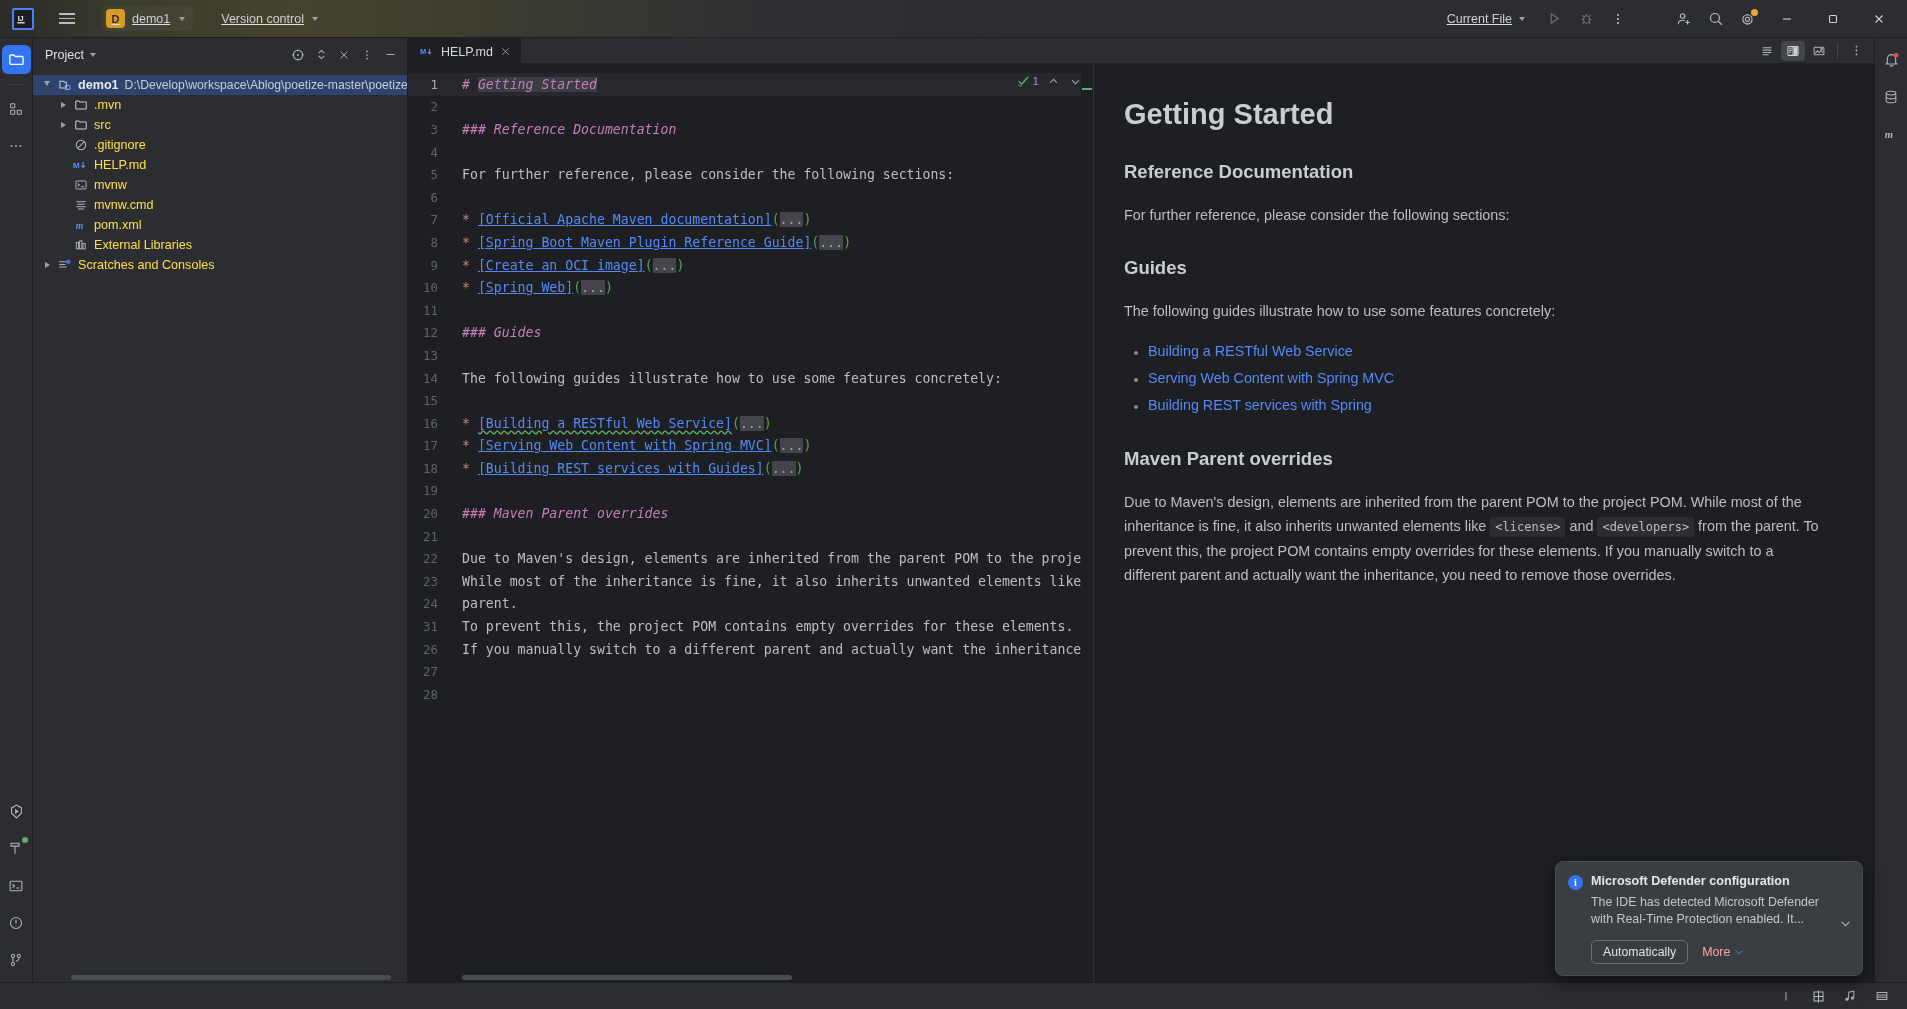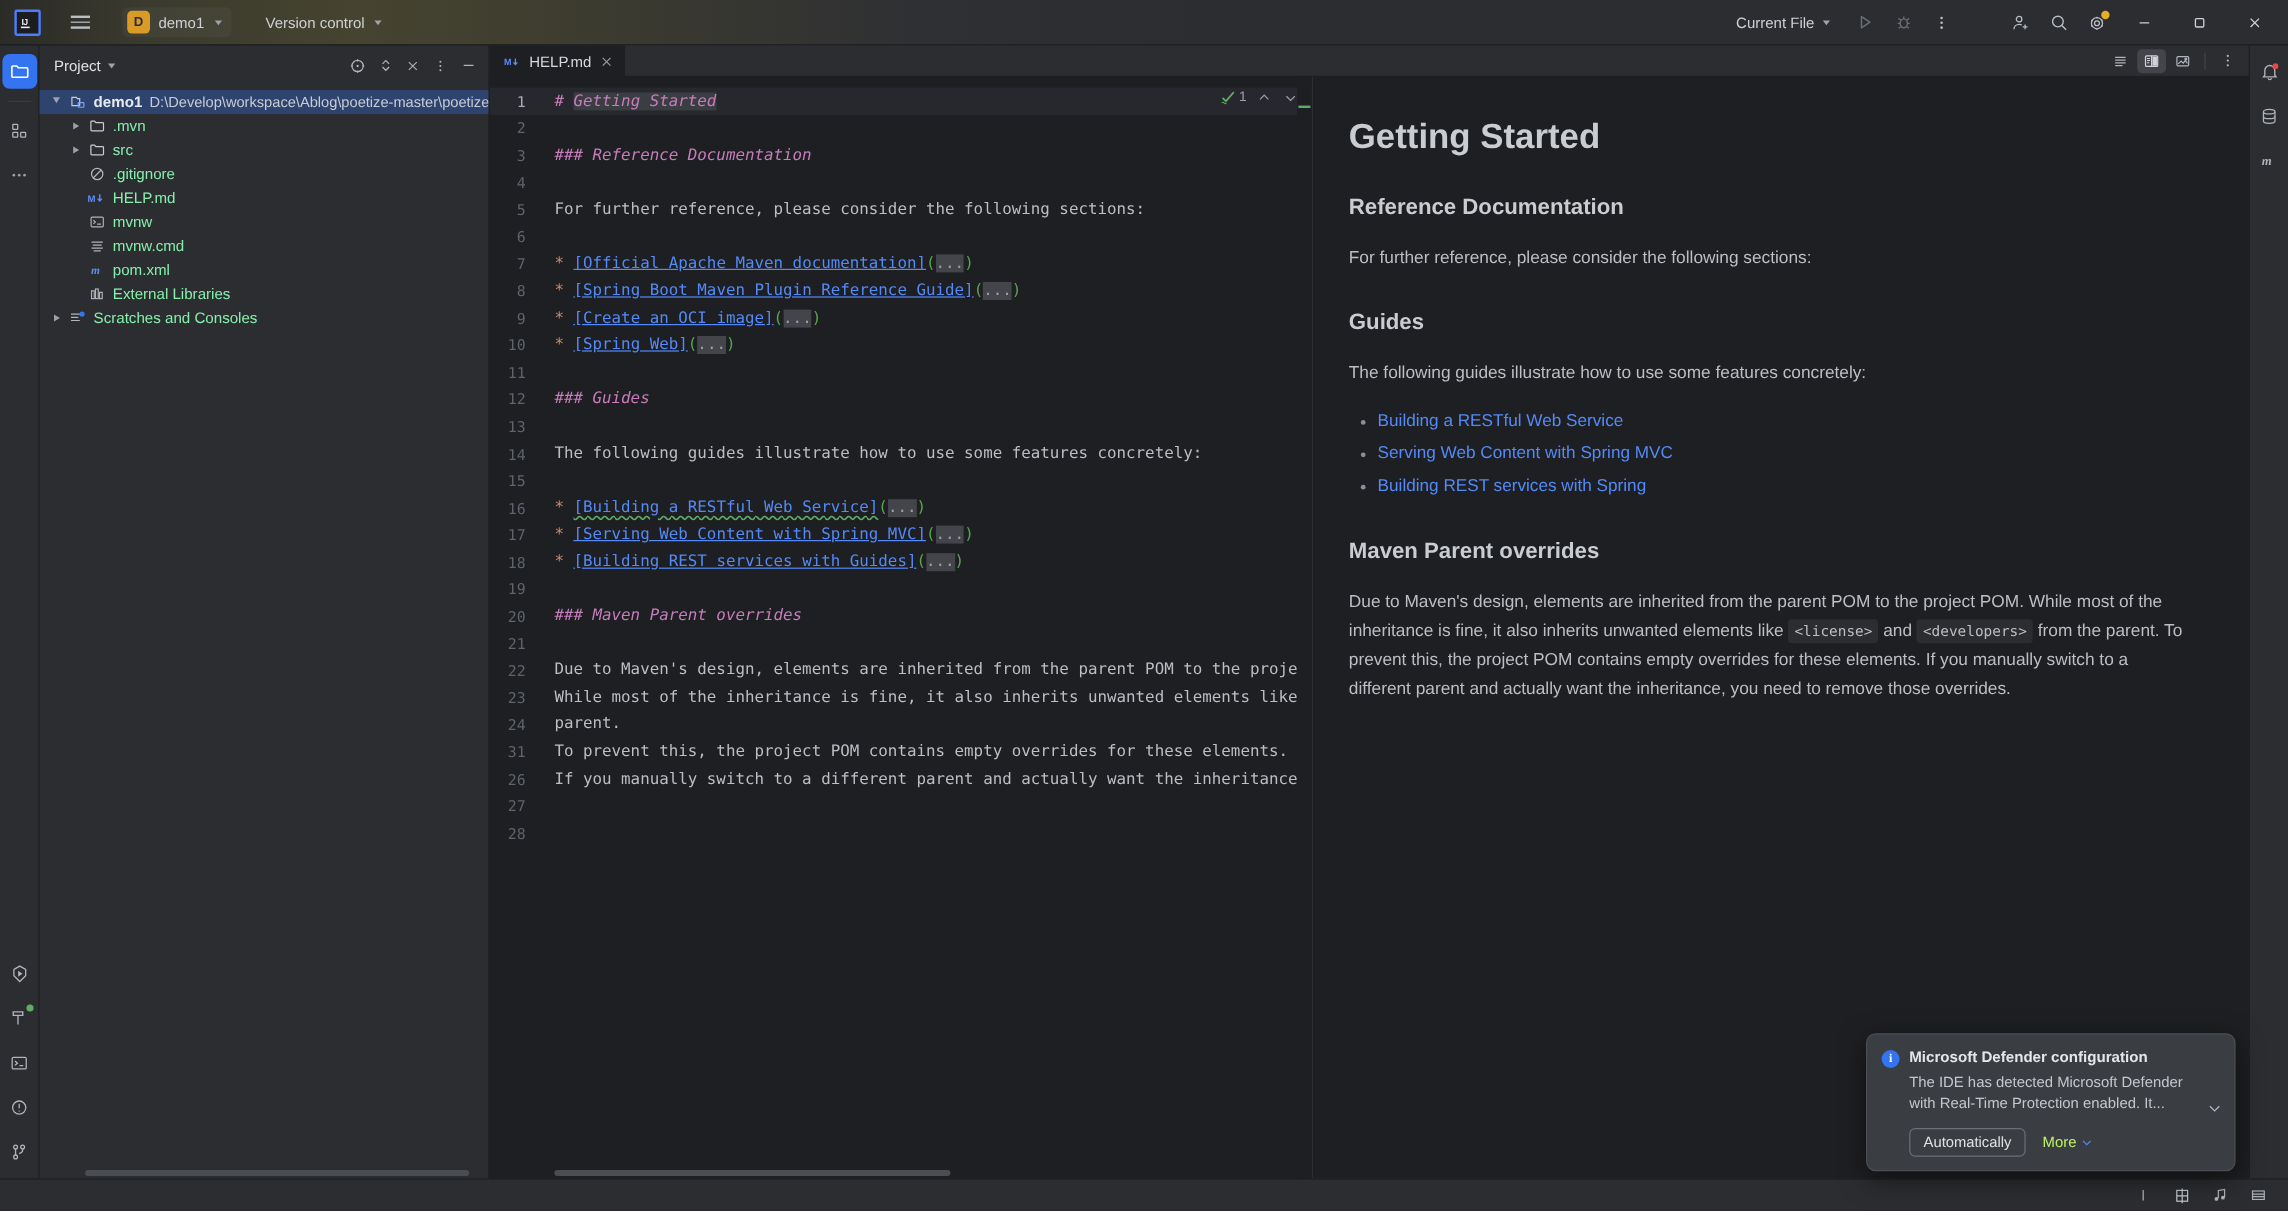--- a/index.html
+++ b/index.html
@@ -15,20 +15,21 @@
 
   .app { position: relative; width: 1907px; height: 1009px; display: flex; flex-direction: column; }
 
   
   .titlebar {
     height: 38px; flex: 0 0 38px;
     background: linear-gradient(to right, #2b2b28 0px, #3a3a2e 120px, #46442f 300px, #3b3a30 520px, #2f3033 760px, #2b2d30 1000px, #2b2d30 100%);
     display: flex; align-items: center; gap: 4px;
     padding: 0 0 0 8px;
     border-bottom: 1px solid #1e1f22;
+    text-decoration: underline;
   }
   .ij-logo {
     width: 22px; height: 22px; margin: 0 8px 0 4px;
     border: 2px solid #4d7cfe; border-radius: 2px;
     background: #1b1d1f;
     display: flex; align-items: center; justify-content: center;
     font-size: 9px; font-weight: bold; color: #e8eaed;
     letter-spacing: -0.5px; font-family: "Liberation Sans", sans-serif;
   }
   .burger { width: 30px; height: 30px; display: flex; flex-direction: column; align-items: center; justify-content: center; gap: 3px; cursor: pointer; margin-left: 6px;}
@@ -80,21 +81,21 @@
   .pp-act { width: 22px;height:22px;display:flex;align-items:center;justify-content:center;border-radius:4px;cursor:pointer;}
 
   .tree { margin-top: 8px; font-size: 12.6px; user-select:none;}
   .trow { height: 20px; display: flex; align-items: center; padding-left: 6px; white-space: nowrap; cursor: pointer;}
   .trow.sel { background: #43454a; }
   .trow.sel.focus { background: #2e436e; }
   .tarrow { width: 16px; display:flex;align-items:center;justify-content:center; flex:0 0 16px;}
   .tarrow i { display:block; width:0;height:0;border-top:3.6px solid transparent;border-bottom:3.6px solid transparent;border-left:5px solid #9da0a8;}
   .tarrow.open i { border-left:3.6px solid transparent;border-right:3.6px solid transparent;border-top:5px solid #9da0a8; }
   .ticon { width: 19px; flex:0 0 19px; display:flex;align-items:center;justify-content:center; margin-right:4px;}
-  .tlabel { color: #86efac; }
+  .tlabel { color: #fde047; }
   .tlabel.bold { font-weight: 700; color:#e7e9ee;}
   .tpath { color: #a7abb3; margin-left: 6px; font-size:12.2px; overflow:hidden; text-overflow:clip;}
   .trow.sel .tpath { color:#c8ccd4; }
   .indent1 { padding-left: 22px; }
   .indent2 { padding-left: 38px; }
 
   .pp-scroll-h { position:absolute; left: 38px; bottom: 2px; height: 5px; width: 320px; background:#4a4d52; border-radius: 3px;}
 
   
   .editorarea { flex: 1 1 auto; display: flex; flex-direction: column; min-width:0; background: #1e1f22;}
@@ -167,21 +168,21 @@
     padding: 12px 12px 11px 12px; box-shadow: 0 6px 22px rgba(0,0,0,0.5);
     z-index: 50;
   }
   .notif-head { display:flex; align-items:flex-start; gap: 8px; }
   .notif-ico { width:15px;height:15px;border-radius:50%;background:#3574f0;color:#fff;font-size:10px;font-weight:700;display:flex;align-items:center;justify-content:center;flex:0 0 15px;margin-top:1px;font-family:"Liberation Serif", serif;}
   .notif-title { font-size:12.6px; font-weight:700; color:#e4e6eb; }
   .notif-body { font-size:12.4px; line-height:17px; color:#c4c7cd; margin: 4px 0 0 23px; padding-right: 16px;}
   .notif-collapse { position:absolute; right:10px; bottom: 45px; cursor:pointer;}
   .notif-actions { display:flex; align-items:center; gap: 14px; margin: 12px 0 0 23px; }
   .btn-auto { background:#3a3d41; border:1px solid #6b6f77; border-radius:5px; padding: 4px 11px; font-size:12.3px; color:#dfe1e5; cursor:pointer;}
-  .link-more { font-size:12.4px; color:#bef264; cursor:pointer; display:flex;align-items:center;gap:4px;}
+  .link-more { font-size:12.4px; color:#fca5a5; cursor:pointer; display:flex;align-items:center;gap:4px;}
 
   svg { display:block; }
 </style>
 </head>
 <body>
 
 <div class="app">
 
   <div class="titlebar">
     <div class="ij-logo">

